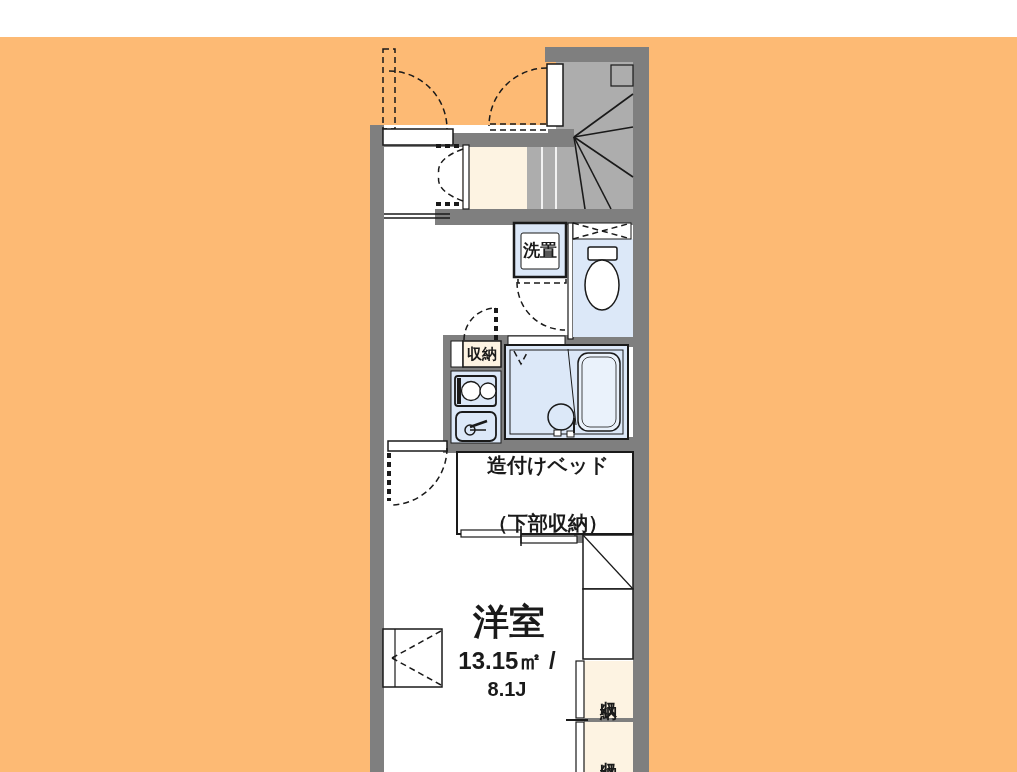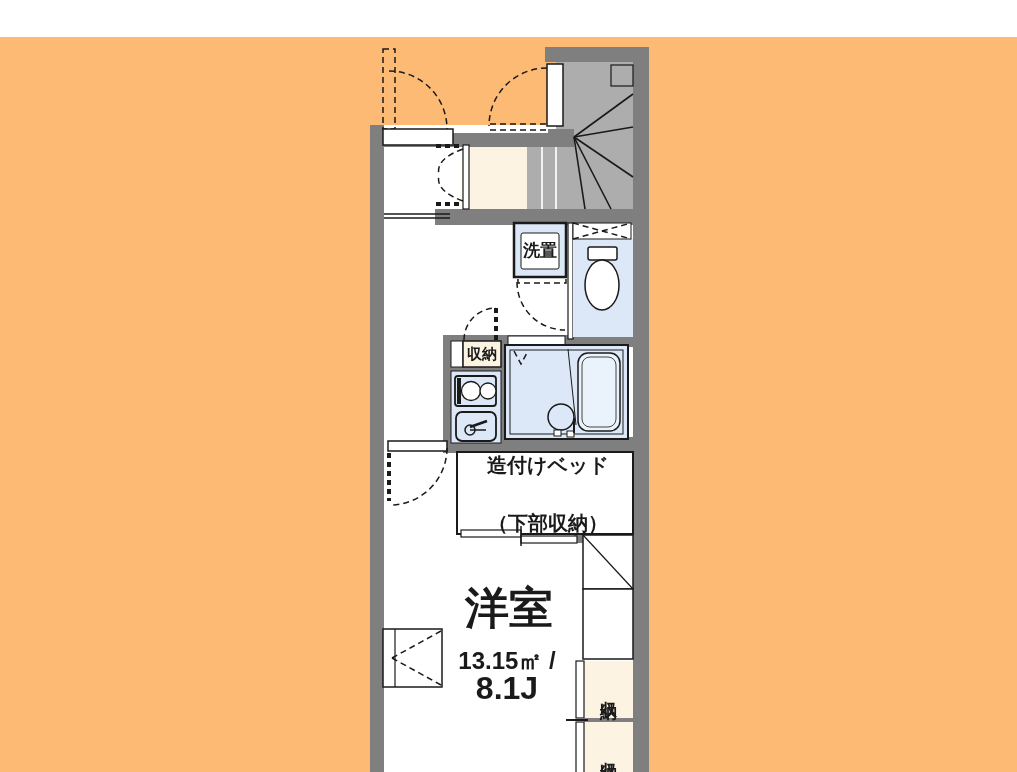--- a/index.html
+++ b/index.html
@@ -189,18 +189,18 @@
       <rect x="385" y="746" width="138" height="12" class="white ln s15"></rect>
       <line x1="385" y1="752" x2="523" y2="752" class="ln s1"></line>
       <line x1="453" y1="740" x2="453" y2="764" class="ln s15"></line>
     </g>
   </svg>
 
   <div class="label" style="left:540px;top:214px;font-size:17px;">洗置</div>
   <div class="label" style="left:482px;top:317px;font-size:15px;">収納</div>
   <div class="label" style="left:548px;top:428px;font-size:20px;">造付けベッド</div>
   <div class="label" style="left:548px;top:486px;font-size:20px;">（下部収納）</div>
-  <div class="label" style="left:509px;top:571px;font-size:44px;">洋室</div>
+  <div class="label" style="left:509px;top:585px;font-size:36px;">洋室</div>
   <div class="label" style="left:507px;top:624px;font-size:24px;">13.15㎡ /</div>
-  <div class="label" style="left:507px;top:652px;font-size:32px;">8.1J</div>
+  <div class="label" style="left:507px;top:652px;font-size:20px;">8.1J</div>
   <div class="label vert" style="left:608px;top:652px;font-size:17px;">収納</div>
   <div class="label vert" style="left:608px;top:713px;font-size:17px;">収納</div>
 </div>
 
 </body></html>

